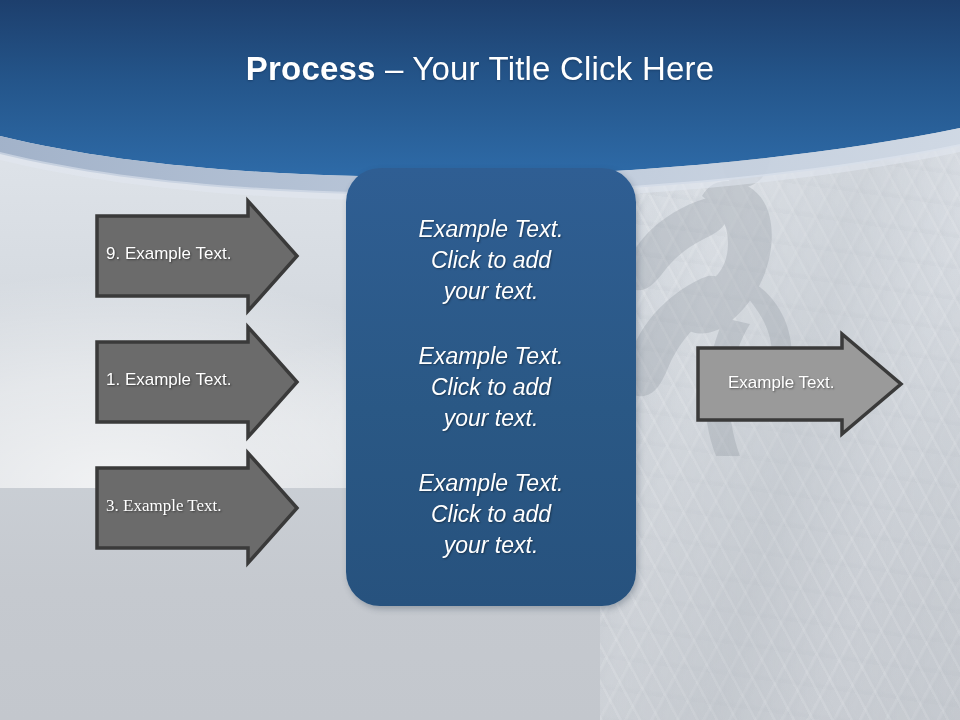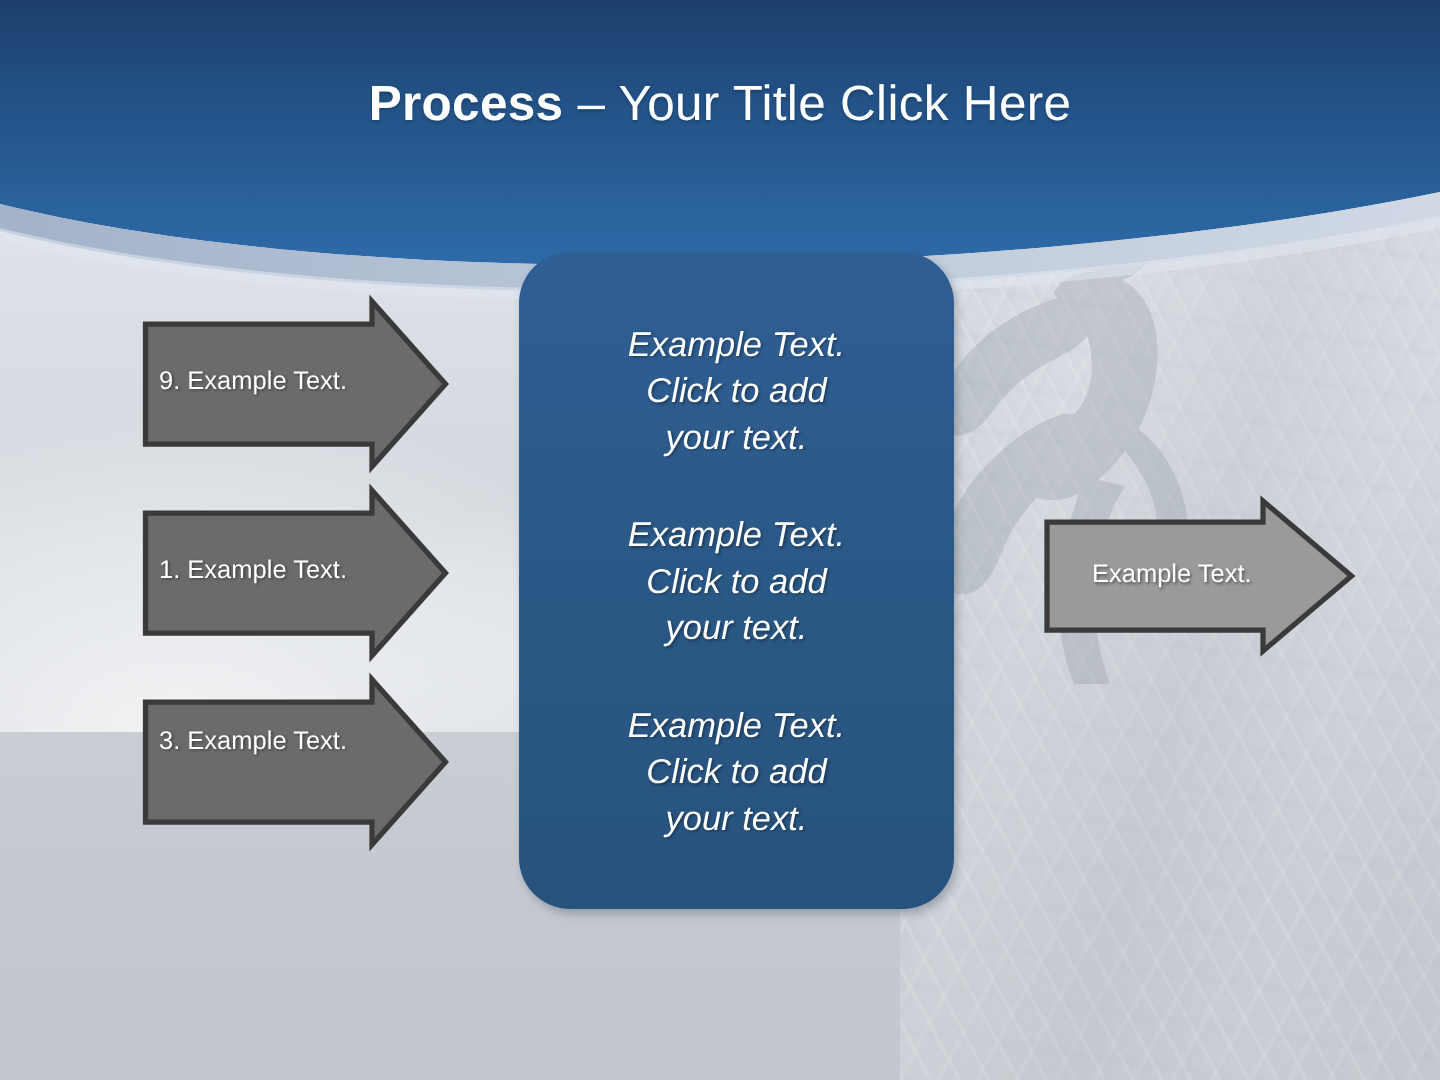--- a/index.html
+++ b/index.html
@@ -157,21 +157,21 @@
     pointer-events: none;
   }
 
   .a1 { left: 90px; top: 196px;  width: 212px; height: 120px; }
   .a2 { left: 90px; top: 322px;  width: 212px; height: 120px; }
   .a3 { left: 90px; top: 448px;  width: 212px; height: 120px; }
   .a4 { left: 690px; top: 330px; width: 216px; height: 108px; }
 
   .a1 .arrow-label { left: 16px; top: 48px; }
   .a2 .arrow-label { left: 16px; top: 48px; }
-  .a3 .arrow-label { left: 16px; top: 36px; }
+  .a3 .arrow-label { left: 16px; top: 48px; font-family: Liberation Serif, serif; }
   .a4 .arrow-label { left: 38px; top: 43px; }
 </style>
 </head>
 <body>
 
 <div id="slide">
 
   <div class="bg-body"></div>
 
   <div class="bg-rock"></div>

